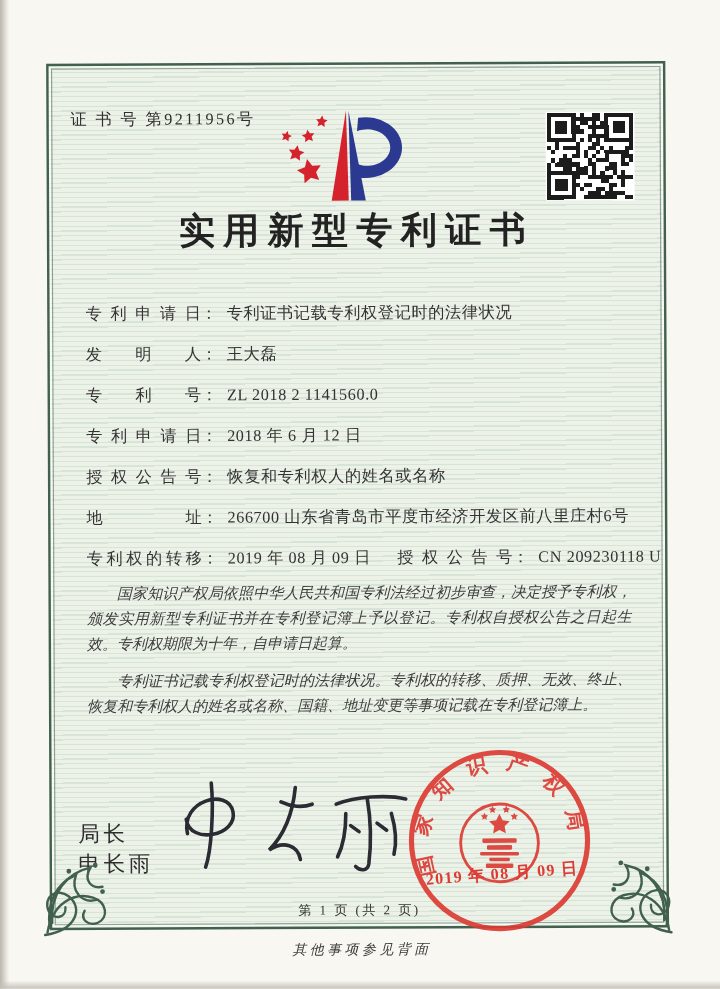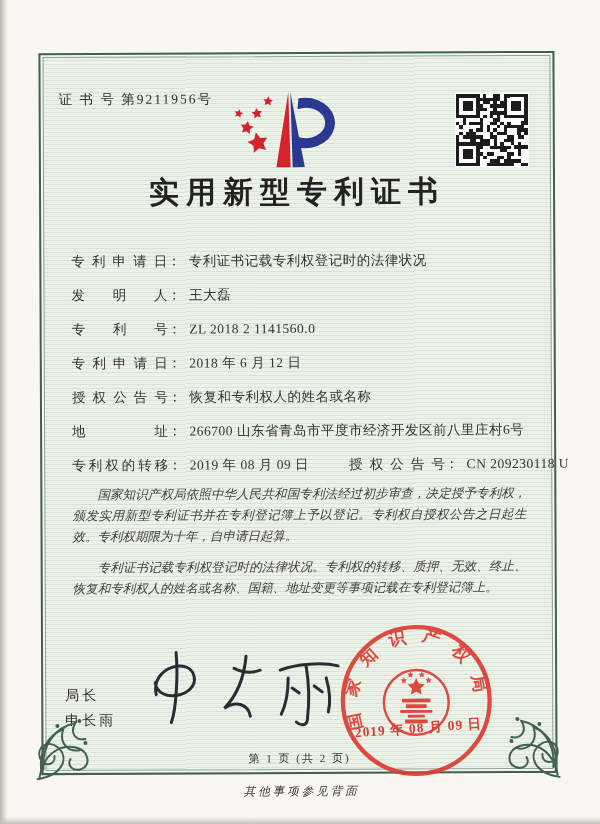--- a/index.html
+++ b/index.html
@@ -21,25 +21,25 @@
   .logo{position:absolute;left:50%;top:32px;transform:translateX(-53%);width:142px;height:84px;}
   .qr{position:absolute;left:414px;top:40px;width:72px;height:72px;background:#fff;padding:1px;}
   .qr svg{display:block;width:100%;height:100%;}
   .title{position:absolute;left:0;right:0;top:118px;margin:0;text-align:center;
        font-size:30px;font-weight:600;letter-spacing:7px;color:#222;}
   .fields{position:absolute;left:30px;right:26px;top:198px;font-size:13.5px;color:#333;}
   .frow{height:20px;margin-bottom:14px;white-space:nowrap;}
   .flabel{display:inline-block;width:96px;text-align:justify;text-align-last:justify;vertical-align:top;}
   .fcolon{display:inline-block;margin-right:8px;}
   .fvalue{letter-spacing:.5px;}
-  .gpair2{margin-left:40px;}
+  .gpair2{margin-left:22px;}
   .paras{position:absolute;left:30px;right:28px;top:430px;font-size:12.5px;line-height:21px;
        font-style:italic;text-align:justify;color:#3d3d3d;}
   .paras p{margin:0 0 10px 0;text-indent:2em;}
-  .signer{position:absolute;left:22px;top:628px;font-size:14px;line-height:25px;letter-spacing:3px;
+  .signer{position:absolute;left:22px;top:628px;font-size:18px;line-height:25px;letter-spacing:3px;
        color:#2e2e2e;font-family:"Liberation Sans","DejaVu Sans",sans-serif;}
   .signature{position:absolute;left:95px;top:592px;width:215px;height:95px;}
   .seal{position:absolute;left:292px;top:566px;width:162px;height:162px;opacity:.92;}
   .seal-date{position:absolute;left:296px;top:666px;width:158px;text-align:center;
        color:var(--seal-red,#dc3c34);font-size:13.5px;font-weight:bold;letter-spacing:1px;
        transform:rotate(-4deg);}
   .page-num{position:absolute;left:0;right:0;bottom:6px;text-align:center;font-size:11px;
        letter-spacing:2px;color:#333;}
   .corner{position:absolute;width:84px;height:92px;}
   .corner-bl{left:-16px;bottom:-12px;}

